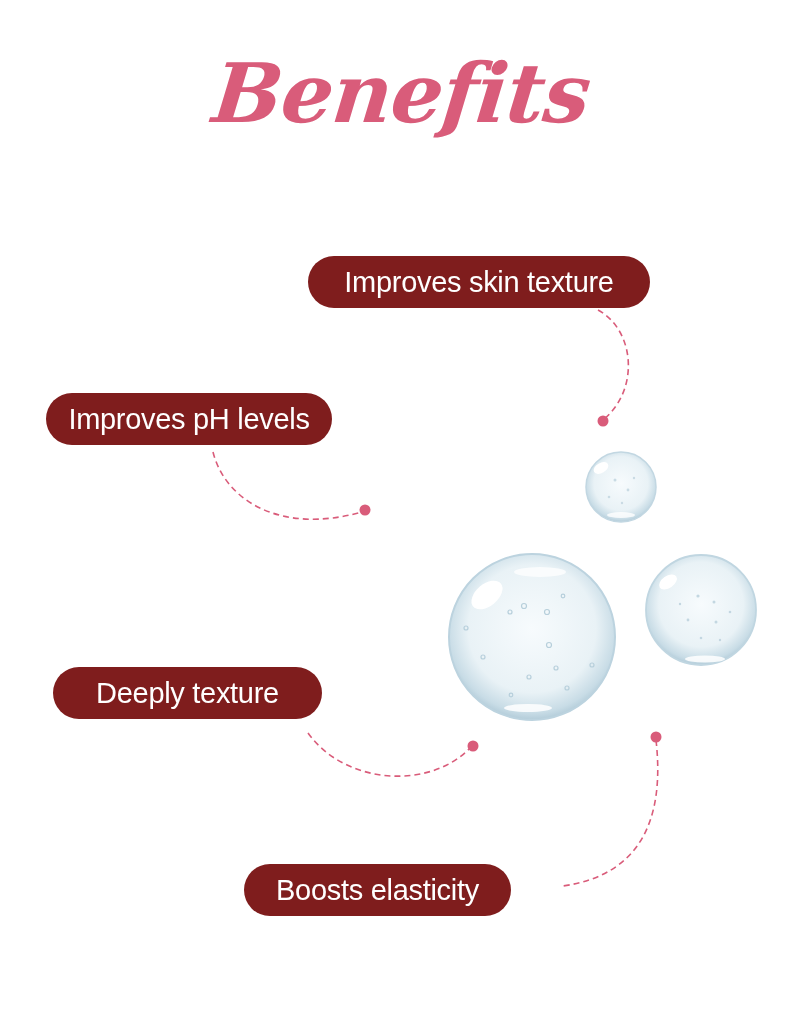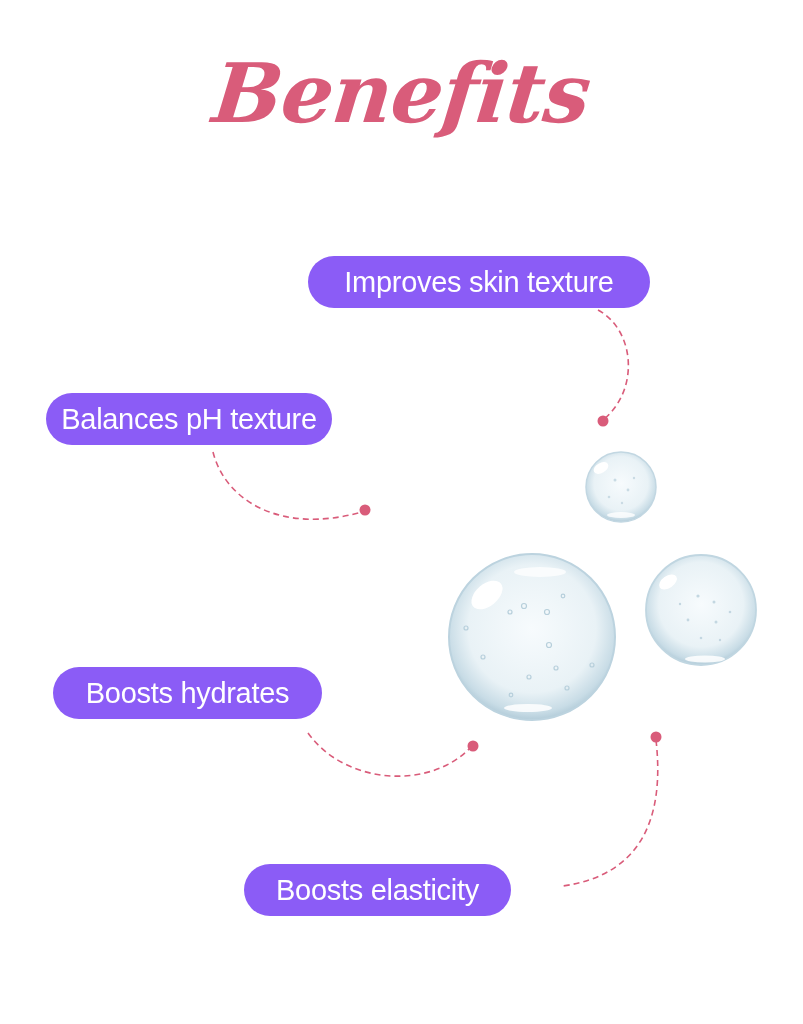--- a/index.html
+++ b/index.html
@@ -5,21 +5,21 @@
     html, body { margin: 0; padding: 0; background: #ffffff; }
     body { width: 803px; height: 1024px; position: relative; overflow: hidden;
            font-family: "DejaVu Sans", sans-serif; }
     .title {
       position: absolute; left: 0; top: 52px; width: 803px; text-align: center;
       font-family: "DejaVu Serif", serif; font-style: italic; font-weight: bold;
       font-size: 82px; letter-spacing: -1px; color: #D95C7A; line-height: 1;
       transform: skewX(-6deg);
     }
     .pill {
-      position: absolute; background: #8b5cf6; color: #ffffff;
+      position: absolute; background: #7f1d1d; color: #ffffff;
       border-radius: 27px; display: flex; align-items: center; justify-content: center;
       font-family: "Liberation Sans", sans-serif; font-size: 29px; letter-spacing: -0.3px;
       height: 52px; box-sizing: border-box; padding: 0 18px; white-space: nowrap;
     }
     svg.overlay { position: absolute; left: 0; top: 0; }
   </style>
 </head>
 <body>
 
 <div class="title">Benefits</div>
@@ -103,22 +103,22 @@
       </g>
     </g>
   </g>
 </svg>
 
 <div class="pill" style="left:308px; top:256px; width:342px;">
   <span>Improves skin texture</span>
 </div>
 
 <div class="pill" style="left:46px; top:393px; width:286px;">
-  <span>Balances pH texture</span>
+  <span>Improves pH levels</span>
 </div>
 
 <div class="pill" style="left:53px; top:667px; width:269px;">
-  <span>Boosts hydrates</span>
+  <span>Deeply texture</span>
 </div>
 
 <div class="pill" style="left:244px; top:864px; width:267px;">
   <span>Boosts elasticity</span>
 </div>
 
 </body></html>

